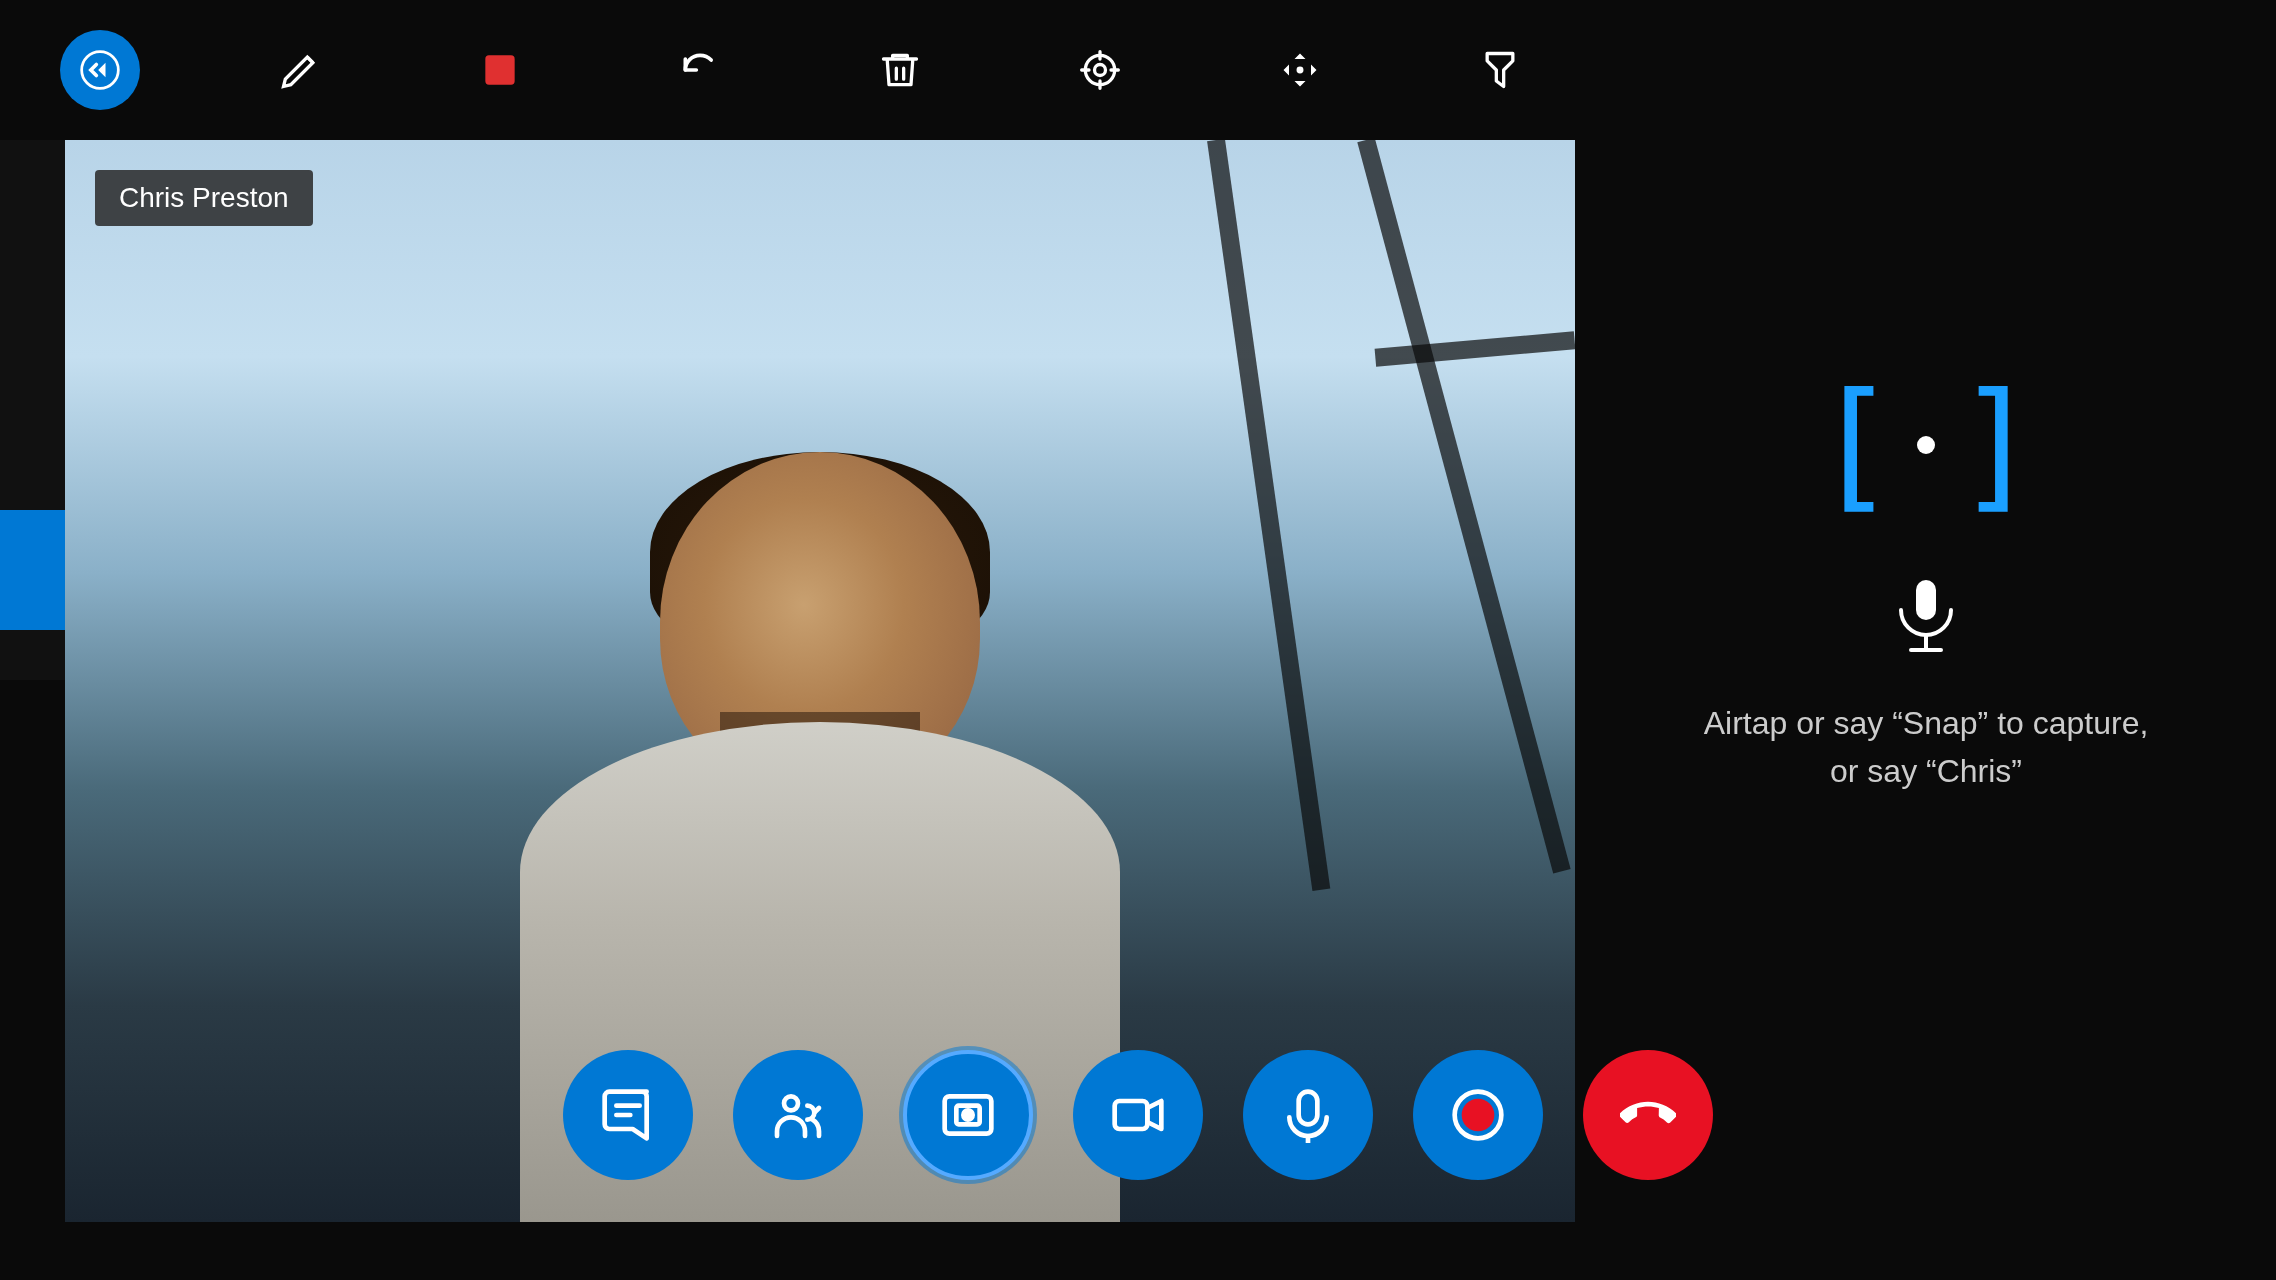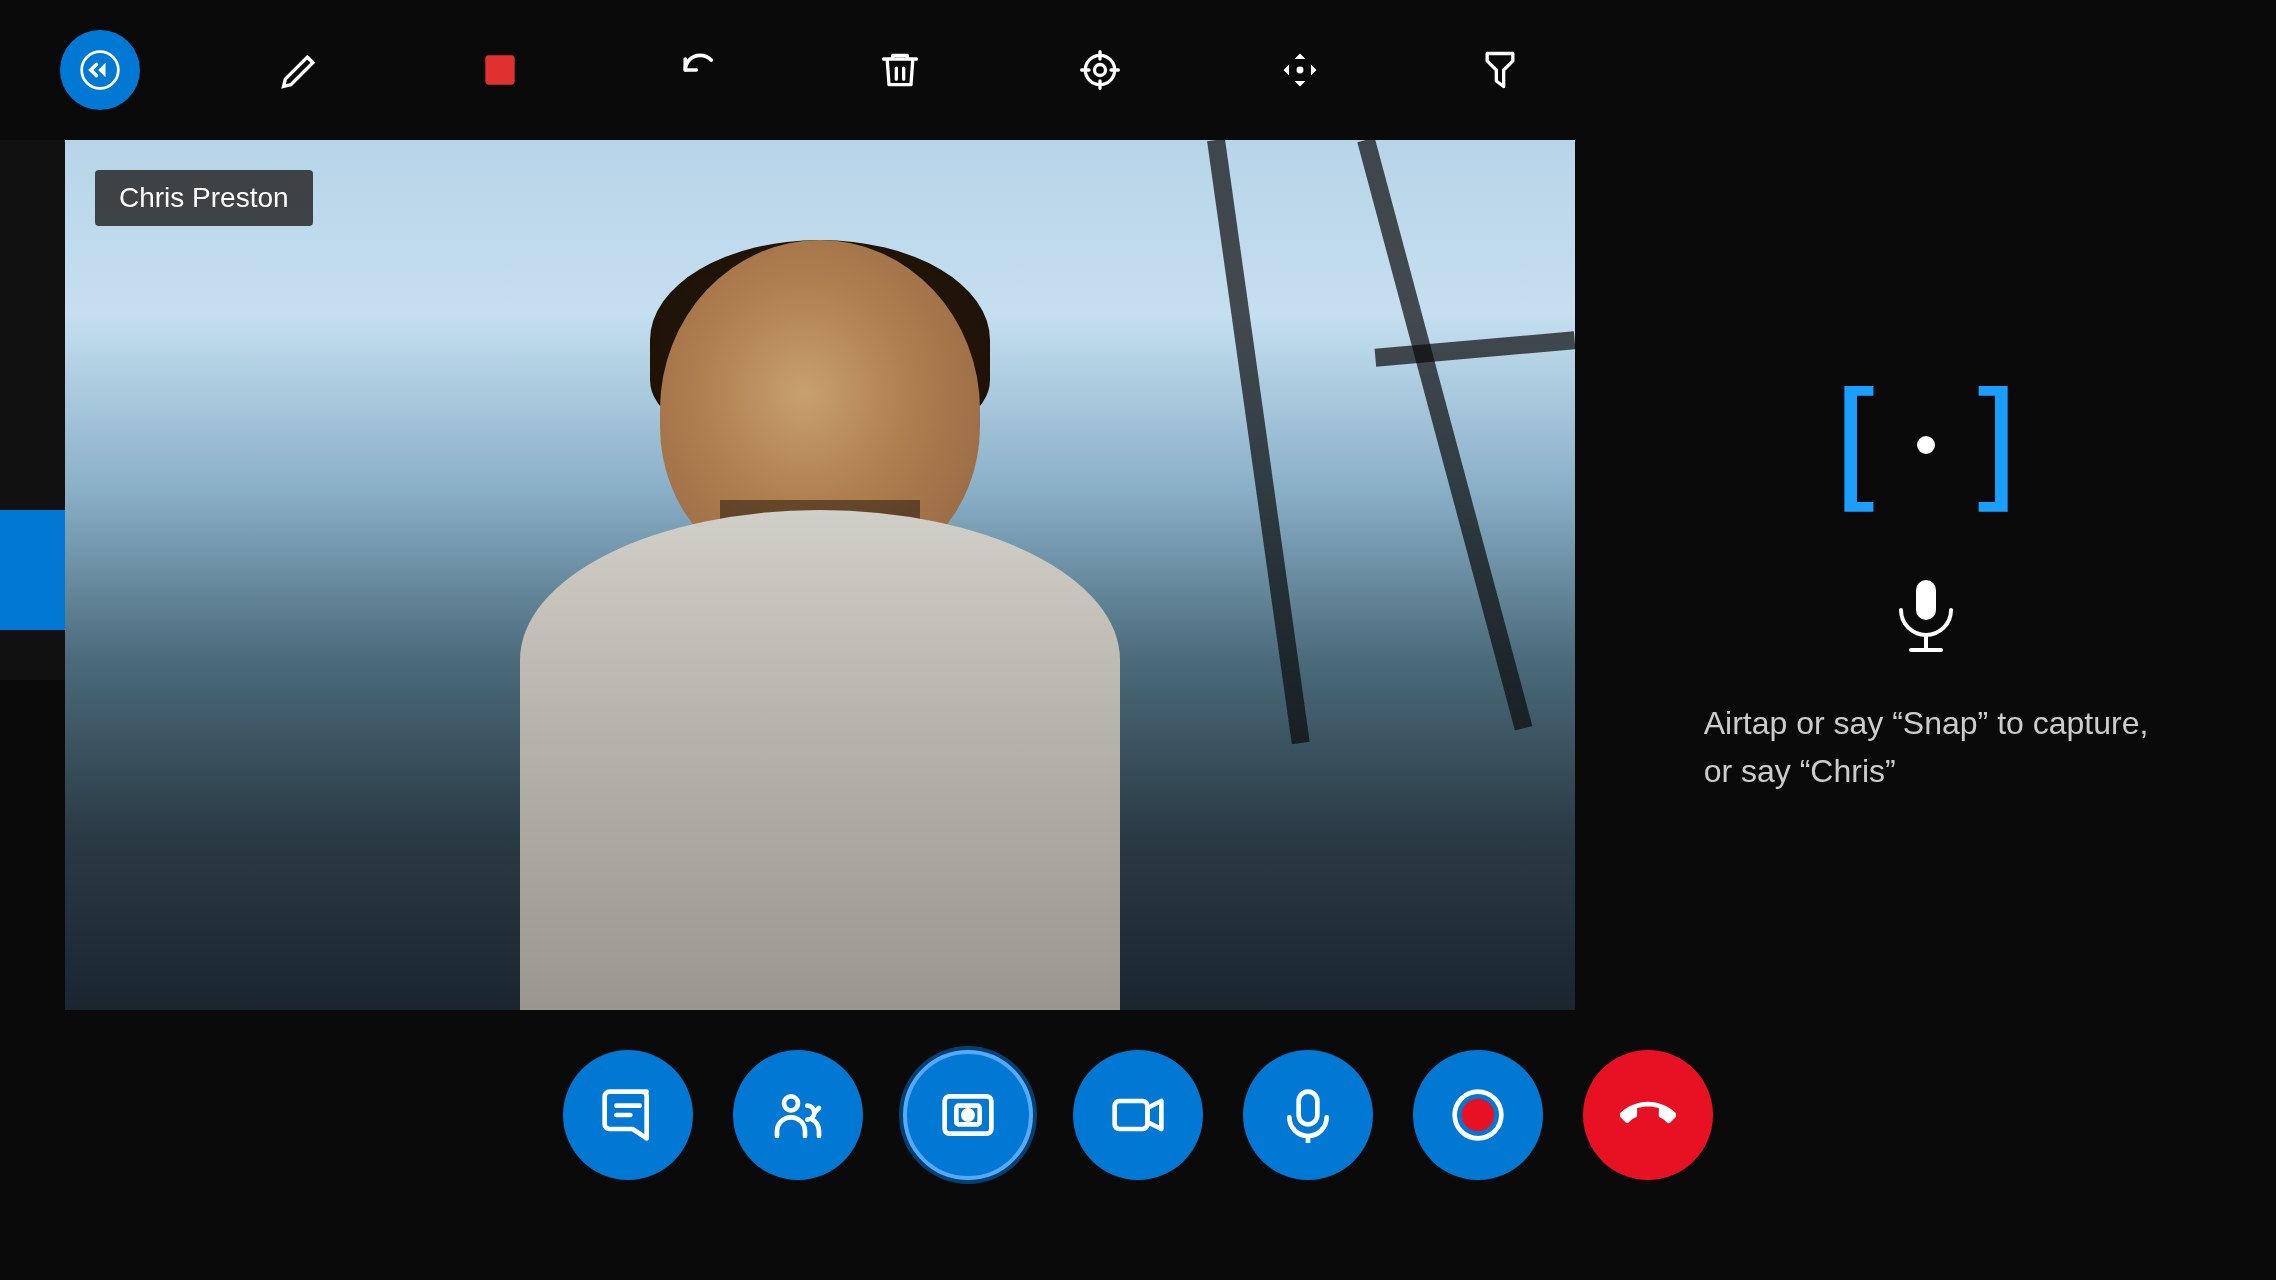--- a/index.html
+++ b/index.html
@@ -68,21 +68,21 @@
       height: 120px;
       background: #0078d4;
     }
 
     
     .video-container {
       position: absolute;
       left: 65px;
       top: 140px;
       width: 1510px;
-      height: 870px;
+      height: 1082px;
       overflow: hidden;
       background: #1a1a1a;
     }
 
     
     .video-feed {
       width: 100%;
       height: 100%;
       background: linear-gradient(135deg, #2a2a2a 0%, #1a1a2e 50%, #0d0d0d 100%);
       position: relative;
@@ -256,21 +256,21 @@
 
     .bracket-dot {
       width: 18px;
       height: 18px;
       background: #fff;
       border-radius: 50%;
       margin: 0 20px;
     }
 
     .capture-instruction {
-      text-align: left;
+      text-align: center;
       font-size: 32px;
       color: #ccc;
       line-height: 1.5;
     }
 
     
     .bottom-controls {
       position: absolute;
       bottom: 100px;
       left: 0;

